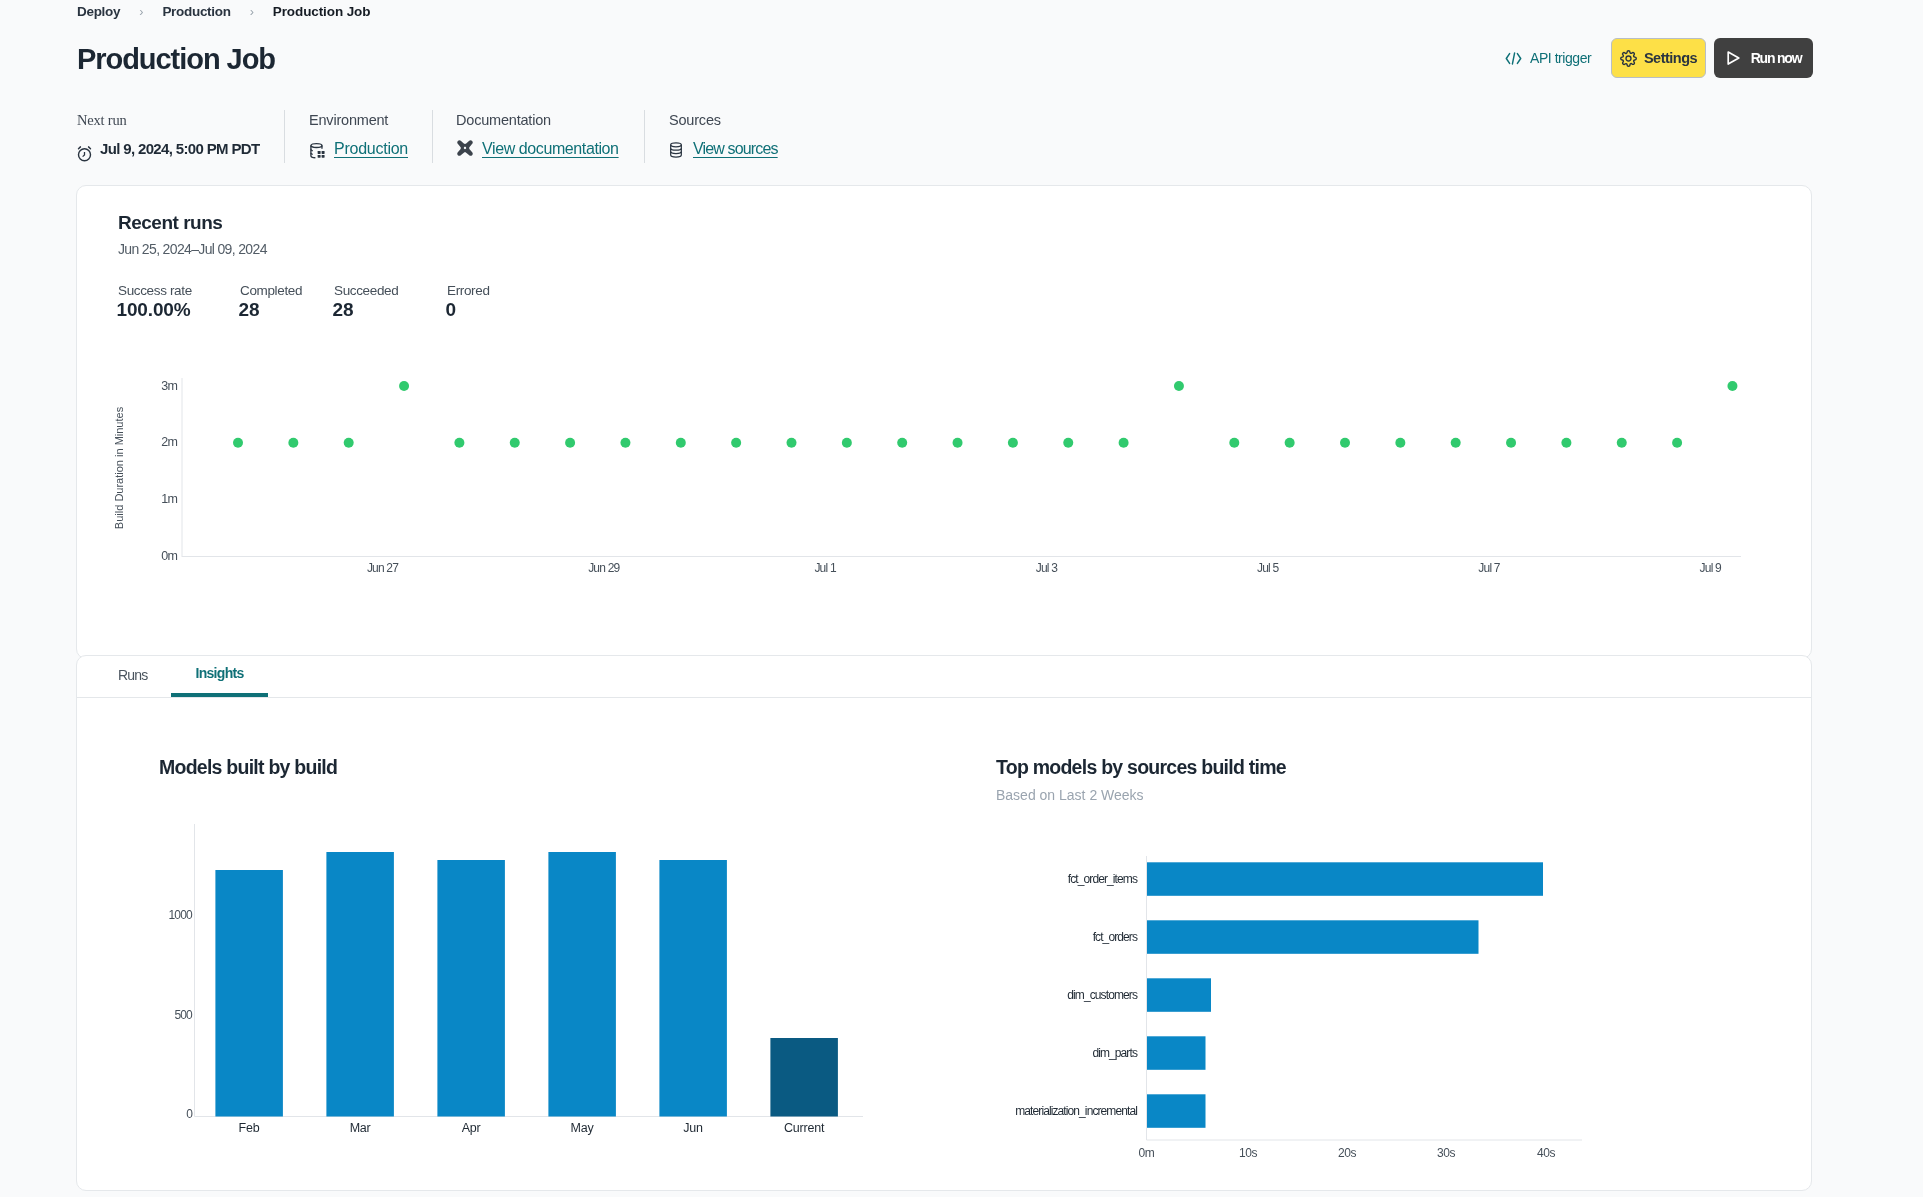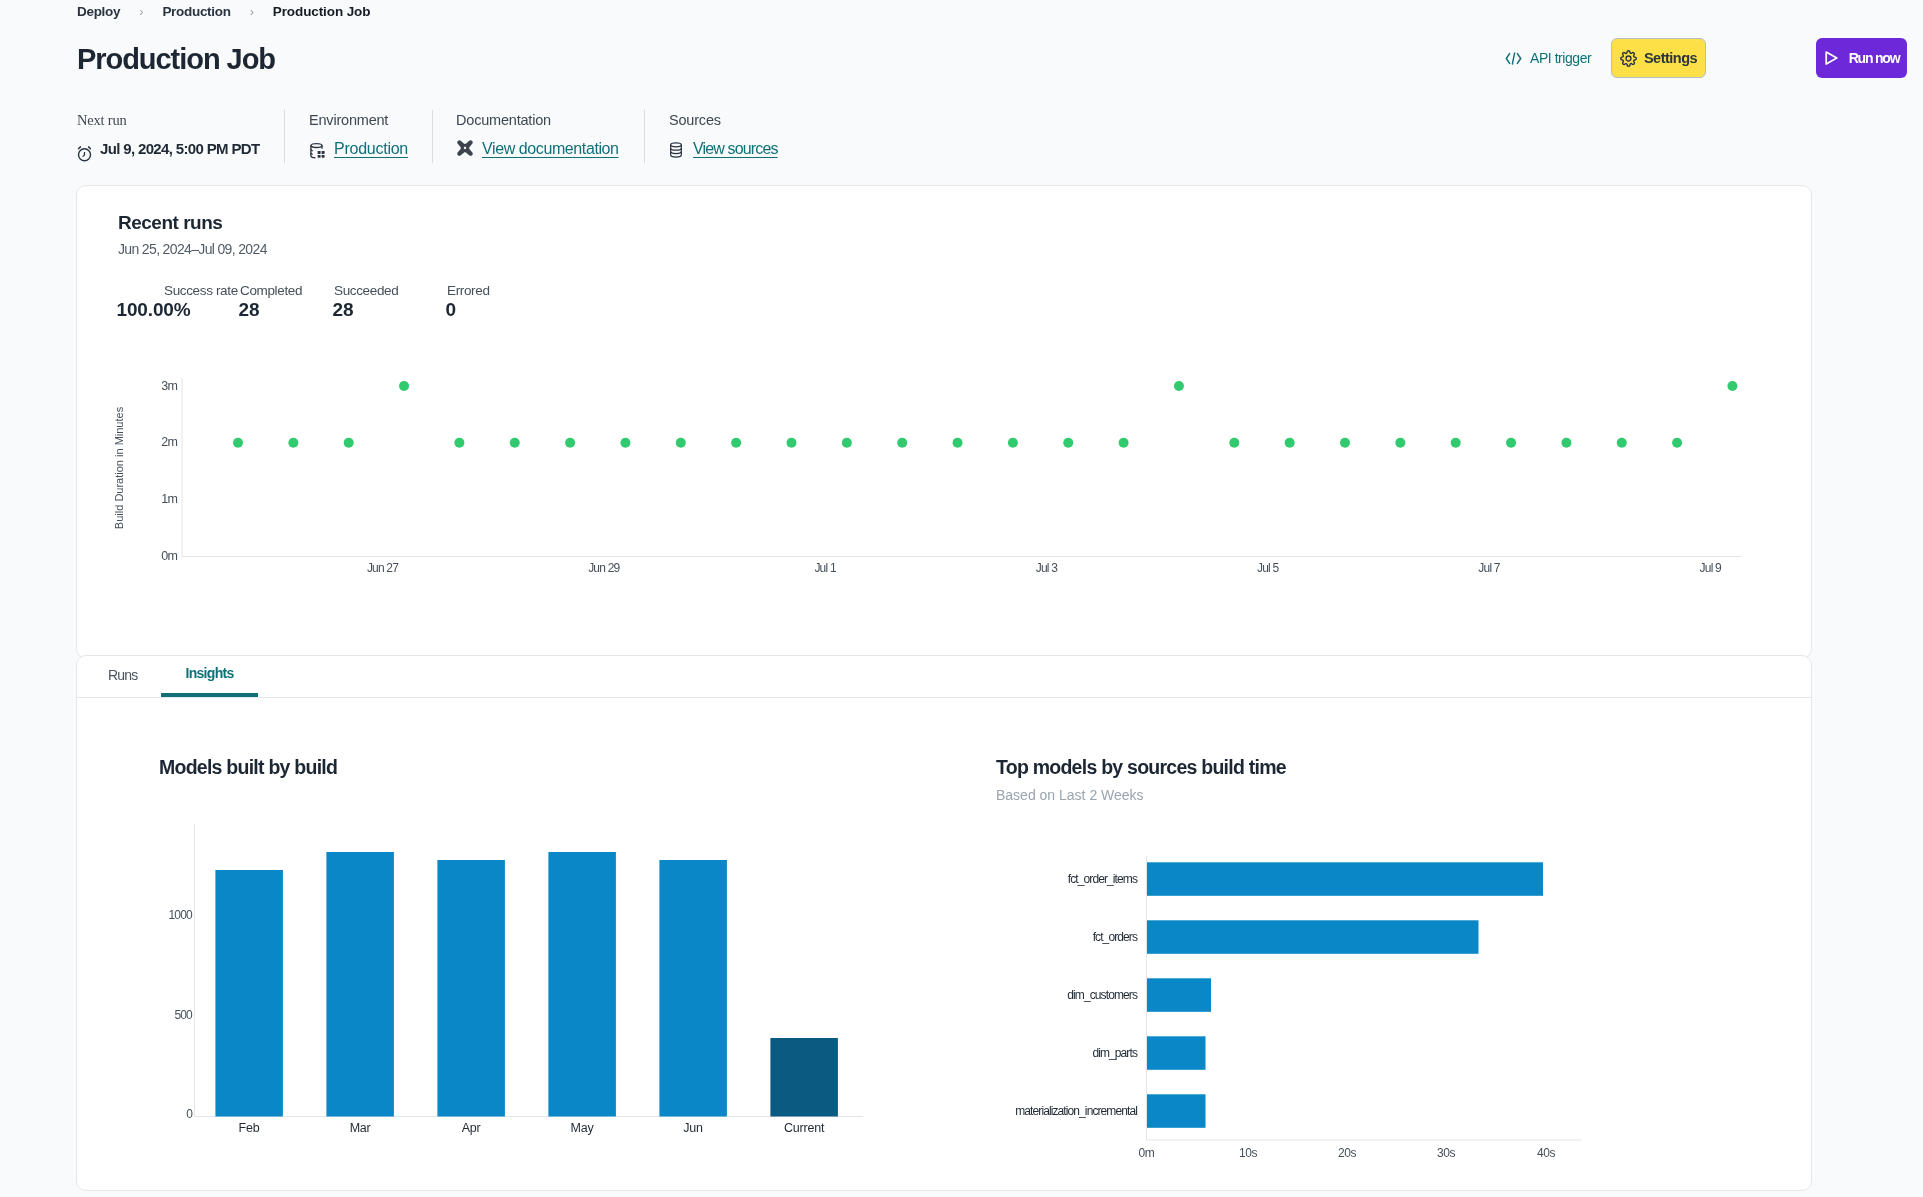--- a/index.html
+++ b/index.html
@@ -11,38 +11,38 @@
   
   .crumb { position:absolute; left:77px; top:4px; font-size:13.5px; font-weight:bold; color:#2a3440; letter-spacing:-0.3px; }
   .crumb .sep { color:#9aa4ad; font-weight:normal; padding:0 19px; font-size:12.5px; letter-spacing:0; }
   .crumb .cur { color:#161c24; letter-spacing:-0.1px; }
 
   h1.title { position:absolute; left:77px; top:43px; font-size:29px; font-weight:bold; color:#1c2733; letter-spacing:-1.05px; }
 
   
   .api { position:absolute; left:1505px; top:50px; font-size:14px; color:#0f7077; letter-spacing:-0.45px; display:flex; align-items:center; gap:8px; }
   .btn-settings { position:absolute; left:1611px; top:38px; width:95px; height:40px; background:#fde047; border:1px solid #b8bec6; border-radius:6px; font-size:14.5px; font-weight:bold; color:#2a3440; letter-spacing:-0.5px; display:flex; align-items:center; justify-content:center; gap:7px; }
-  .btn-run { position:absolute; left:1816px; top:38px; width:91px; height:40px; background:#6d28d9; border-radius:6px; font-size:14px; font-weight:bold; color:#fff; letter-spacing:-1.2px; display:flex; align-items:center; justify-content:center; gap:10px; }
+  .btn-run { position:absolute; left:1714px; top:38px; width:99px; height:40px; background:#404040; border-radius:6px; font-size:14px; font-weight:bold; color:#fff; letter-spacing:-1.2px; display:flex; align-items:center; justify-content:center; gap:10px; }
 
   
   .meta-label { position:absolute; top:112px; font-size:14.5px; color:#3f4752; letter-spacing:-0.2px; }
   .meta-val { position:absolute; top:140px; font-size:16px; color:#1f2a36; display:flex; align-items:flex-start; gap:8px; }
   .meta-link { color:#0f7077; text-decoration:underline; text-underline-offset:3px; }
   .vsep { position:absolute; top:110px; height:53px; width:1px; background:#d9dde1; }
 
   
   #card1 { left:76px; top:185px; width:1736px; height:474px; }
   #card1 h2 { position:absolute; left:41px; top:26px; font-size:19px; font-weight:bold; color:#1c2733; letter-spacing:-0.5px; }
   #card1 .range { position:absolute; left:41px; top:55px; font-size:14px; color:#525c66; letter-spacing:-0.65px; }
   .stat-label { position:absolute; top:96.5px; font-size:13.5px; color:#454f59; letter-spacing:-0.35px; }
   .stat-val { position:absolute; top:113px; font-size:19px; font-weight:bold; color:#1c2733; letter-spacing:-0.15px; }
 
   
   #card2 { left:76px; top:655px; width:1736px; height:536px; }
-  .tabs { position:absolute; left:7px; top:0; height:41px; display:flex; }
+  .tabs { position:absolute; left:17px; top:0; height:41px; display:flex; }
   .tab { height:41px; padding:0 24px 4px 24px; display:flex; align-items:center; font-size:14px; color:#4a545e; letter-spacing:-0.8px; }
   .tab.active { color:#0f7077; font-weight:bold; border-bottom:4px solid #0f7077; letter-spacing:-0.7px; }
   .tabline { position:absolute; left:0; top:40.5px; width:1734px; height:1px; background:#e4e7ea; }
   .chart-title { position:absolute; font-size:19.5px; font-weight:bold; color:#1c2733; letter-spacing:-0.75px; }
   .chart-sub { position:absolute; font-size:14px; color:#9aa4af; }
 </style>
 </head>
 <body>
 
   <div class="crumb">Deploy<span class="sep">›</span>Production<span class="sep">›</span><span class="cur">Production Job</span></div>
@@ -107,21 +107,21 @@
       <path d="M2 4.2v15.4c0 1.7 3.6 3 8 3s8-1.3 8-3V4.2"></path>
       <path d="M2 9.3c0 1.7 3.6 3 8 3s8-1.3 8-3"></path>
       <path d="M2 14.4c0 1.7 3.6 3 8 3s8-1.3 8-3"></path>
     </svg>
     <a class="meta-link" href="#" style="letter-spacing:-0.85px;">View sources</a>
   </div>
 
   <div class="card" id="card1">
     <h2>Recent runs</h2>
     <div class="range">Jun 25, 2024–Jul 09, 2024</div>
-    <div class="stat-label" style="left:41px;margin-left:46px;">Success rate</div>
+    <div class="stat-label" style="left:41px;">Success rate</div>
     <div class="stat-val" style="left:39.5px;">100.00%</div>
     <div class="stat-label" style="left:163px;">Completed</div>
     <div class="stat-val" style="left:161.5px;">28</div>
     <div class="stat-label" style="left:257px;">Succeeded</div>
     <div class="stat-val" style="left:255.5px;">28</div>
     <div class="stat-label" style="left:370px;">Errored</div>
     <div class="stat-val" style="left:368.5px;">0</div>
     <svg class="abs" style="left:0;top:185px;" width="1736" height="230" id="scatter">
       <line x1="105" y1="7" x2="105" y2="186" stroke="#e2e5e9" stroke-width="1"></line>
       <line x1="105" y1="185.5" x2="1664" y2="185.5" stroke="#e2e5e9" stroke-width="1"></line>

